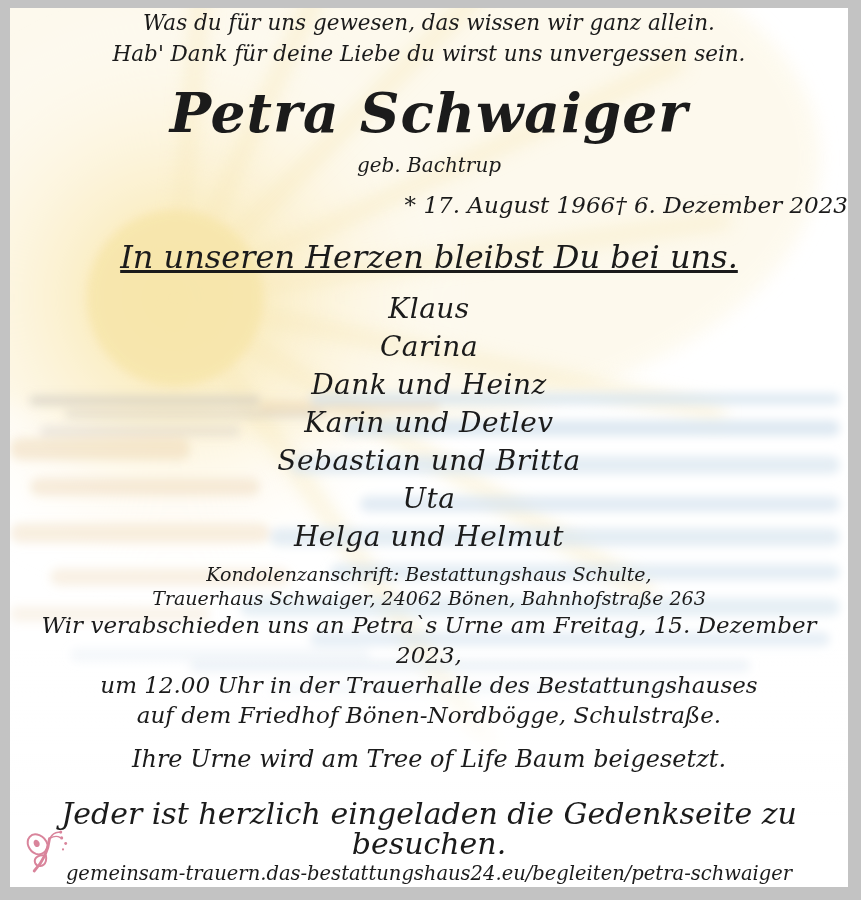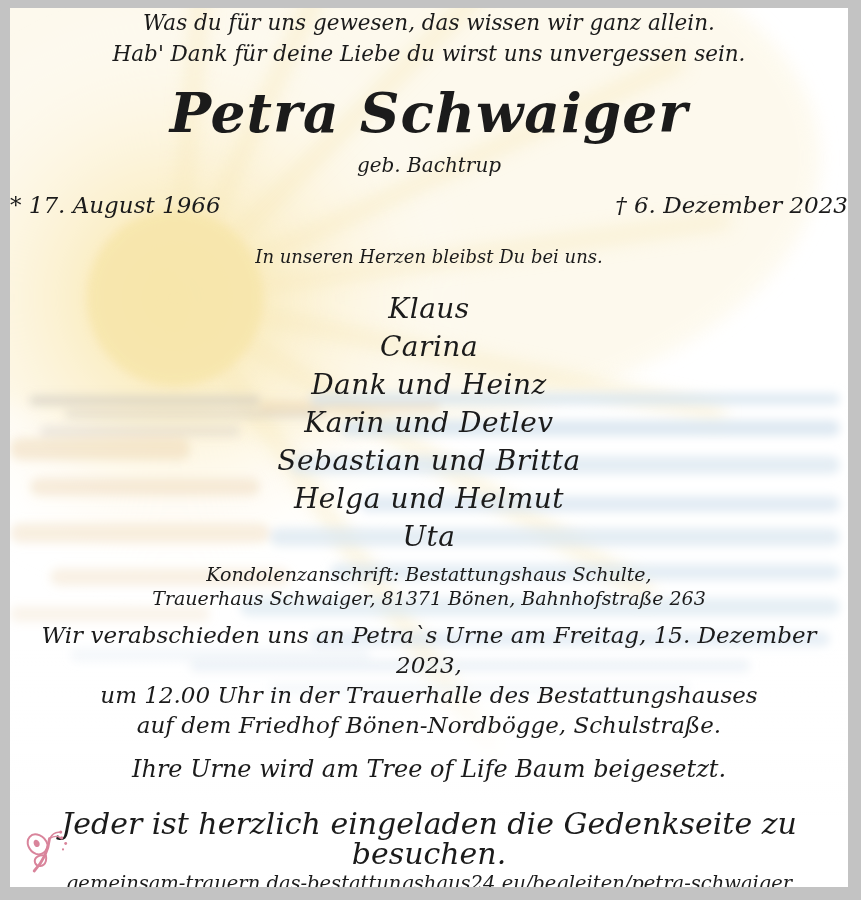--- a/index.html
+++ b/index.html
@@ -29,29 +29,29 @@
   }
   .verse { font-size: 21.5px; line-height: 30.5px; }
   .name {
     margin: 12px 0 0;
     font-size: 55px; font-weight: bold; font-style: italic;
     letter-spacing: 1px; line-height: 63px;
   }
   .maiden { margin-top: 8px; font-size: 20px; line-height: 26px; font-style: italic; }
   .dates {
     margin-top: 12px; font-size: 23px; line-height: 30px;
-    display: flex; justify-content: space-between; gap: 34px;
+    display: flex; justify-content: flex-end; 
   }
-  .dedication { margin-top: 20px; font-size: 18px; line-height: 34px; }
+  .dedication { margin-top: 20px; font-size: 32px; line-height: 34px; text-decoration: underline; }
   .mourners {
     list-style: none; margin: 16px 0 0; padding: 0;
     font-size: 28px; line-height: 38px; letter-spacing: 0.5px;
   }
   .condolence { margin-top: 6px; font-size: 19px; line-height: 24px; }
-  .farewell { margin-top: 10px; font-size: 23px; line-height: 30px; }
+  .farewell { margin-top: 0; font-size: 23px; line-height: 30px; }
   .urn-note { margin-top: 14px; font-size: 24px; line-height: 30px; }
   .invitation { margin-top: 25px; font-size: 30px; line-height: 30px; }
   .memorial-url { margin-top: 2px; font-size: 19.5px; line-height: 25px; }
   .butterfly {
     position: absolute; left: 8px; bottom: 6px;
     width: 54px; height: 56px; z-index: 2;
   }
 </style>
 </head>
 <body>
@@ -144,27 +144,27 @@
     </div>
 
     <div class="dedication">In unseren Herzen bleibst Du bei uns.</div>
 
     <ul class="mourners">
       <li>Klaus</li>
       <li>Carina</li>
       <li>Dank und Heinz</li>
       <li>Karin und Detlev</li>
       <li>Sebastian und Britta</li>
+      <li>Uta</li>
       <li>Helga und Helmut</li>
-      <li>Uta</li>
     </ul>
 
     <div class="condolence">
       <div>Kondolenzanschrift: Bestattungshaus Schulte,</div>
-      <div>Trauerhaus Schwaiger, 81371 Bönen, Bahnhofstraße 263</div>
+      <div>Trauerhaus Schwaiger, 24062 Bönen, Bahnhofstraße 263</div>
     </div>
 
     <div class="farewell">
       <div>Wir verabschieden uns an Petra`s Urne am Freitag, 15. Dezember 2023,</div>
       <div>um 12.00 Uhr in der Trauerhalle des Bestattungshauses</div>
       <div>auf dem Friedhof Bönen-Nordbögge, Schulstraße.</div>
     </div>
 
     <div class="urn-note">Ihre Urne wird am Tree of Life Baum beigesetzt.</div>
 

